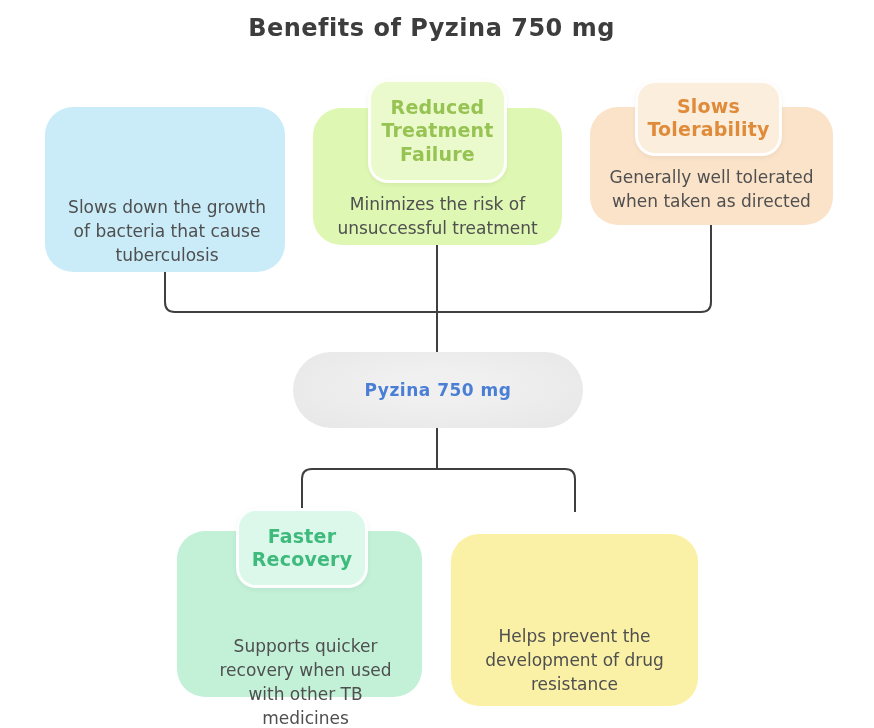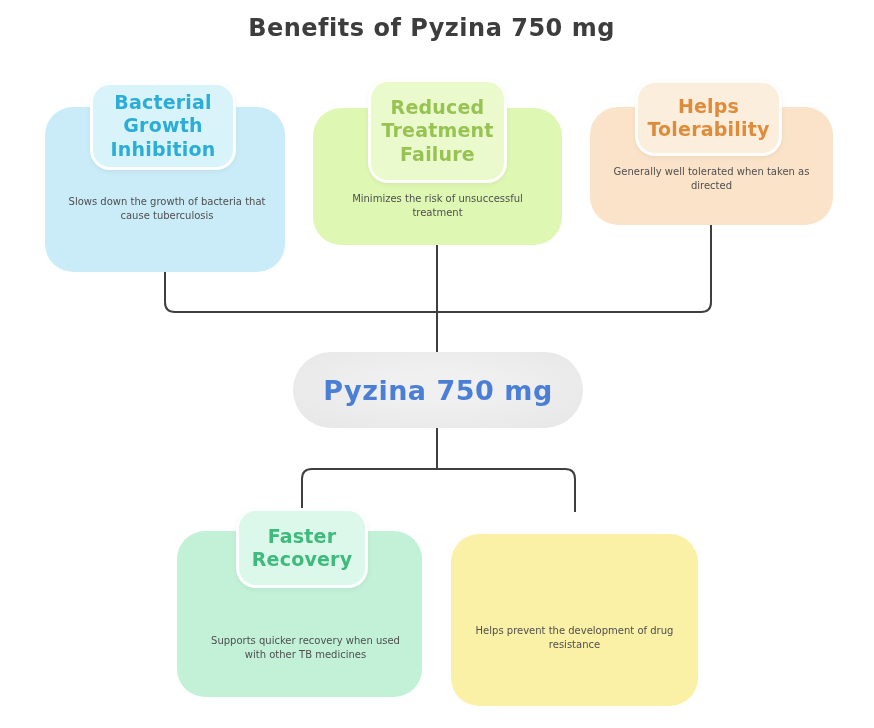--- a/index.html
+++ b/index.html
@@ -21,21 +21,21 @@
     position:absolute;box-sizing:border-box;border-radius:20px;
     background:var(--badge-bg,#f5f5f5);border:3px solid rgba(255,255,255,.92);
     display:flex;align-items:center;justify-content:center;text-align:center;
     padding:6px;box-shadow:0 2px 5px rgba(0,0,0,.05);
   }
   .badge .card-title{
     font-weight:bold;font-size:19px;line-height:1.22;color:var(--title-color,#333);
     letter-spacing:.2px;
   }
   .card-desc{
-    text-align:center;font-size:10px;line-height:1.42;color:#4f4f4f;
+    text-align:center;font-size:17px;line-height:1.42;color:#4f4f4f;
     padding:0 16px;
   }
   
   .card-1{left:45px;top:107px;width:240px;height:165px;}
   .card-1 .badge{left:45px;top:-25px;width:146px;height:88px;}
   .card-1 .card-desc{margin-top:88px;padding-left:20px;}
   .card-2{left:313px;top:108px;width:249px;height:137px;}
   .card-2 .badge{left:55px;top:-29px;width:139px;height:104px;align-items:center;}
   .card-2 .card-desc{margin-top:84px;}
   .card-3{left:590px;top:107px;width:243px;height:118px;}
@@ -47,54 +47,51 @@
   .card-5{left:451px;top:534px;width:247px;height:172px;}
   .card-5 .badge{left:49px;top:-23px;width:150px;height:106px;}
   .card-5 .card-desc{margin-top:90px;padding:0 4px;}
   .center-node{
     position:absolute;z-index:1;left:293px;top:352px;width:290px;height:76px;
     border-radius:38px;
     background:radial-gradient(ellipse at 50% 45%, #f0f0f0 25%, var(--node-bg,#e7e7e7) 95%);
     display:flex;align-items:center;justify-content:center;
   }
   .center-node .node-label{
-    font-size:27px;font-weight:bold;color:var(--node-text,#4b7fd6);letter-spacing:.5px;
+    font-size:17px;font-weight:bold;color:var(--node-text,#4b7fd6);letter-spacing:.5px;
   }
 </style>
 </head>
 <body>
 
 <div class="canvas">
 
   <div class="diagram-title">Benefits of Pyzina 750 mg</div>
 
   <svg class="connectors" width="874" height="728" viewBox="0 0 874 728" aria-hidden="true">
     <path d="M165 271 L165 302 Q165 312 175 312 L701 312 Q711 312 711 302 L711 224"></path>
     <path d="M437 244 L437 353"></path>
     <path d="M437 427 L437 469"></path>
     <path d="M302 509 L302 479 Q302 469 312 469 L565 469 Q575 469 575 479 L575 512"></path>
   </svg>
 
   <div class="card card-1" style="--card-bg: #c9ecf8; --badge-bg: #d9f3fb; --title-color: #2badd8;">
-    <div class="badge">
-      <div class="card-title">Bacterial Growth Inhibition</div>
-    </div>
     <div class="card-desc">Slows down the growth of bacteria that cause tuberculosis</div>
   </div>
 
   <div class="card card-2" style="--card-bg: #def7b3; --badge-bg: #ebfacd; --title-color: #97c353;">
     <div class="badge">
       <div class="card-title">Reduced Treatment Failure</div>
     </div>
     <div class="card-desc">Minimizes the risk of unsuccessful treatment</div>
   </div>
 
   <div class="card card-3" style="--card-bg: #fbe3c9; --badge-bg: #fceedd; --title-color: #df8b3a;">
     <div class="badge">
-      <div class="card-title">Helps Tolerability</div>
+      <div class="card-title">Slows Tolerability</div>
     </div>
     <div class="card-desc">Generally well tolerated when taken as directed</div>
   </div>
 
   <div class="center-node">
     <div class="node-label">Pyzina 750 mg</div>
   </div>
 
   <div class="card card-4" style="--card-bg: #c2f1d8; --badge-bg: #dbf8ea; --title-color: #3eba7c;">
     <div class="badge">

